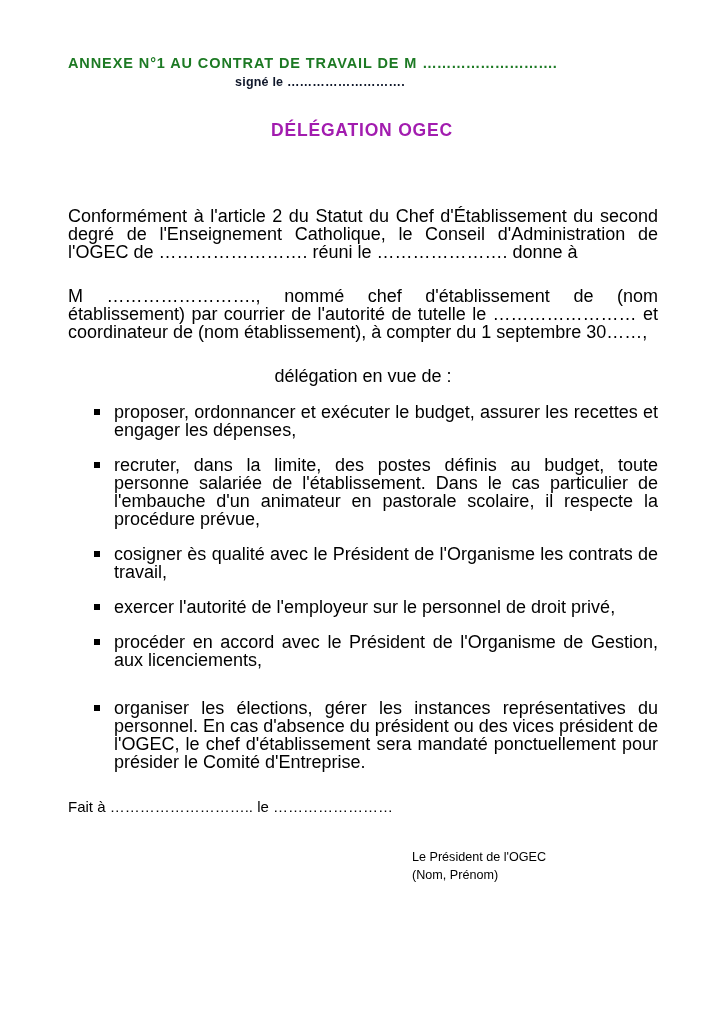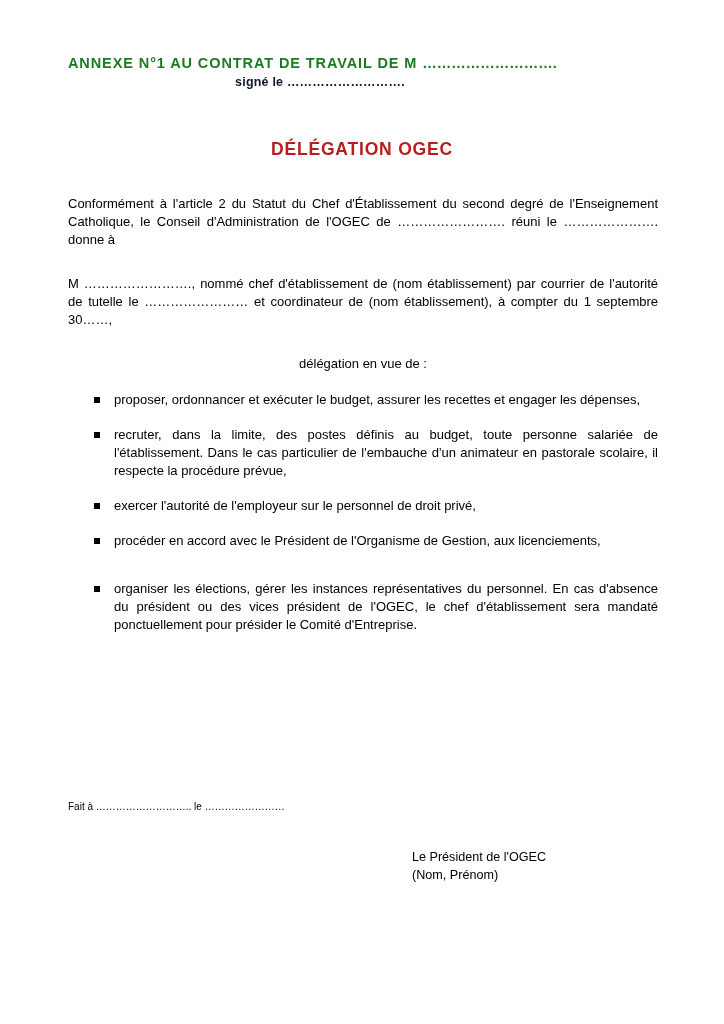--- a/index.html
+++ b/index.html
@@ -52,36 +52,36 @@
     color: #0f172a;
     line-height: 19px;
     text-align: center;
     padding-right: 86px;
     letter-spacing: 0.2px;
   }
 
   .doc-title {
     position: absolute;
     left: 0;
-    top: 127px;
+    top: 108px;
     width: 724px;
     text-align: center;
     font-size: 17.5px;
     font-weight: bold;
-    color: #b91c1c;
+    color: #a21caf;
     letter-spacing: 0.8px;
   }
 
   
   .body-area {
     position: absolute;
     left: 68px;
-    top: 195px;
+    top: 207px;
     width: 590px;
-    font-size: 13px;
+    font-size: 18px;
     line-height: 18px;
   }
 
   p.para {
     margin: 0 0 0 0;
     text-align: justify;
     text-justify: inter-word;
   }
   .spacer-26 { height: 26px; }
   .spacer-18 { height: 18px; }
@@ -116,21 +116,21 @@
     height: 6px;
     background: #000000;
     display: block;
   }
 
   
   .fait-line {
     position: absolute;
     left: 68px;
     top: 798px;
-    font-size: 10px;
+    font-size: 15px;
     line-height: 18px;
     white-space: nowrap;
   }
   .sign-block {
     position: absolute;
     left: 412px;
     top: 848px;
     font-size: 12.6px;
     line-height: 18px;
   }
@@ -168,20 +168,24 @@
       <li>
         <span class="sq"></span>
         <span>proposer, ordonnancer et exécuter le budget, assurer les recettes et engager les dépenses,</span>
       </li>
       <li>
         <span class="sq"></span>
         <span>recruter, dans la limite, des postes définis au budget, toute personne salariée de l'établissement. Dans le cas particulier de l'embauche d'un animateur en pastorale scolaire, il respecte la procédure prévue,</span>
       </li>
       <li>
         <span class="sq"></span>
+        <span>cosigner ès qualité avec le Président de l'Organisme les contrats de travail,</span>
+      </li>
+      <li>
+        <span class="sq"></span>
         <span>exercer l'autorité de l'employeur sur le personnel de droit privé,</span>
       </li>
       <li>
         <span class="sq"></span>
         <span>procéder en accord avec le Président de l'Organisme de Gestion, aux licenciements,</span>
       </li>
       <li>
         <span class="sq"></span>
         <span>organiser les élections, gérer les instances représentatives du personnel. En cas d'absence du président ou des vices président de l'OGEC, le chef d'établissement sera mandaté ponctuellement pour présider le Comité d'Entreprise.</span>
       </li>

